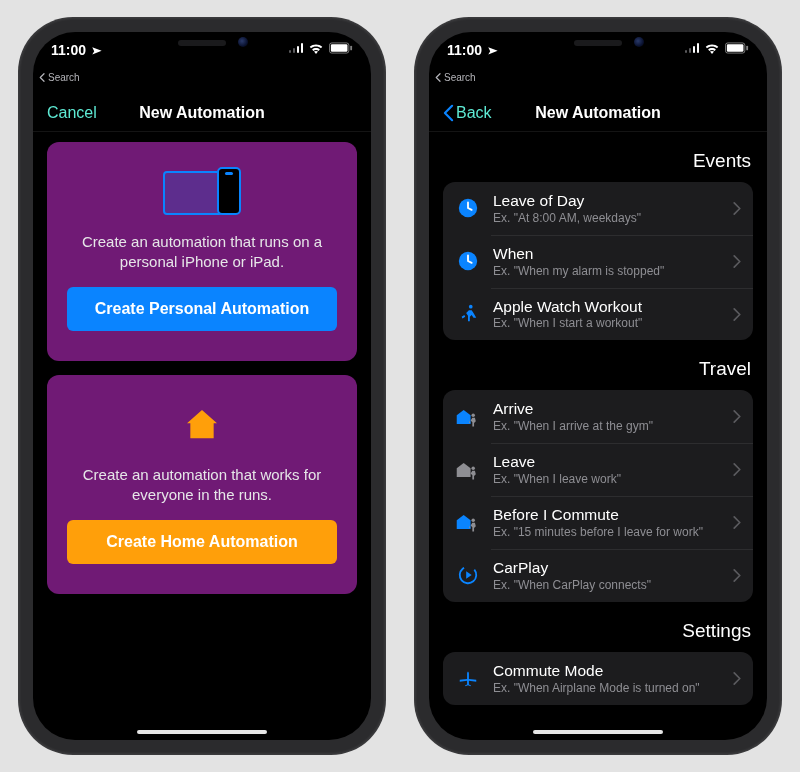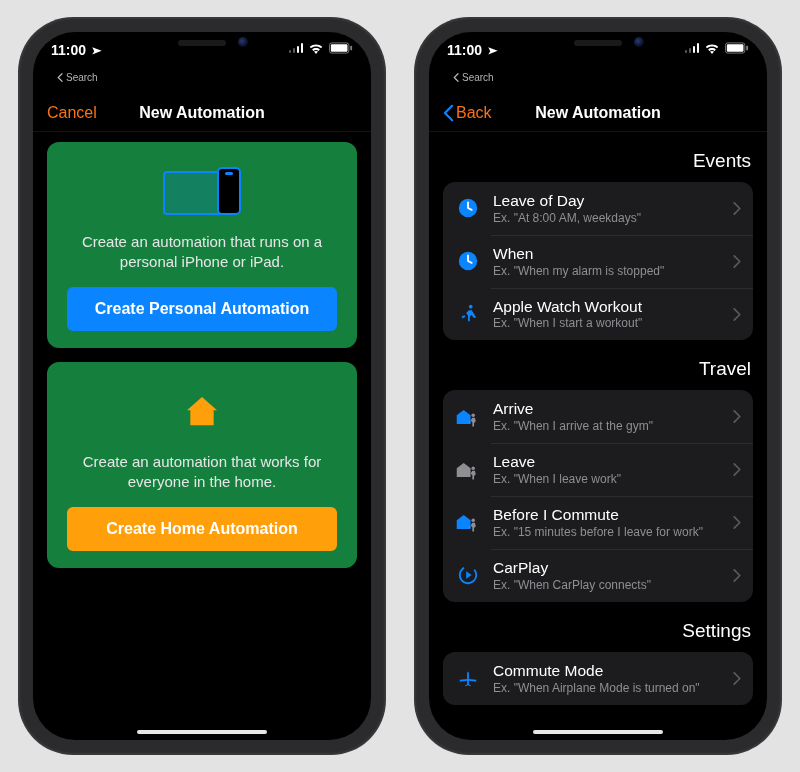--- a/index.html
+++ b/index.html
@@ -91,56 +91,56 @@
   .loc-arrow svg { display:block; }
   .sig-bars { display:flex; align-items:flex-end; gap:1.5px; height:10px; }
   .sig-bars span { width:2.5px; background:#fff; border-radius:1px; }
   .sig-bars span:nth-child(1){height:3px; background:#5a5a5c;}
   .sig-bars span:nth-child(2){height:5px; background:#5a5a5c;}
   .sig-bars span:nth-child(3){height:7px;}
   .sig-bars span:nth-child(4){height:10px;}
   .wifi svg, .battery svg { display:block; }
   .back-to {
     position:absolute;
-    top: 40px; left: 24px;
+    top: 40px; left: 6px;
     font-size: 10px;
     color: #b5b5ba;
     display:flex; align-items:center; gap:2px;
   }
   .back-to svg{display:block;}
 
   
   .nav {
     margin-top: 22px;
     height: 38px;
     display:flex;
     align-items:center;
     justify-content:center;
     position:relative;
     border-bottom: 0.5px solid rgba(255,255,255,0.08);
   }
   .nav .title { font-size: 16px; font-weight: 600; }
   .nav .left {
     position:absolute; left:14px; top:50%; transform:translateY(-50%);
-    color:#f97316; font-size:16px;
+    color:#5eead4; font-size:16px;
     display:flex; align-items:center; gap:2px;
   }
 
   .content {
     position:absolute;
     top: 100px; bottom: 0; left:0; right:0;
     overflow:hidden;
     padding: 10px 14px 28px 14px;
   }
 
   
   .card {
-    background: #15803d;
+    background: #701a75;
     border-radius: 12px;
-    padding: 22px 20px 17px;
+    padding: 22px 20px 30px;
     text-align:center;
     margin-bottom: 14px;
   }
   .card .desc {
     color:#e6e6e8;
     font-size: 15px;
     line-height: 1.3;
     margin-bottom: 16px;
   }
   .card .hero-ico { height: 56px; display:flex; align-items:center; justify-content:center; margin-bottom: 12px; }
@@ -262,21 +262,21 @@
         <div class="desc">Create an automation that runs on a personal iPhone or iPad.</div>
         <button class="btn blue">Create Personal Automation</button>
       </div>
 
       <div class="card">
         <div class="hero-ico">
           <svg width="42" height="40" viewBox="0 0 24 24" fill="#ff9f0a">
               <path d="M12 3l9 8h-2v9H5v-9H3l9-8z"></path>
             </svg>
         </div>
-        <div class="desc">Create an automation that works for everyone in the home.</div>
+        <div class="desc">Create an automation that works for everyone in the runs.</div>
         <button class="btn orange">Create Home Automation</button>
       </div>
     </div>
 
     <div class="home-indicator"></div>
   </div>
 </div>
 
 <div class="device">
   <div class="screen">

